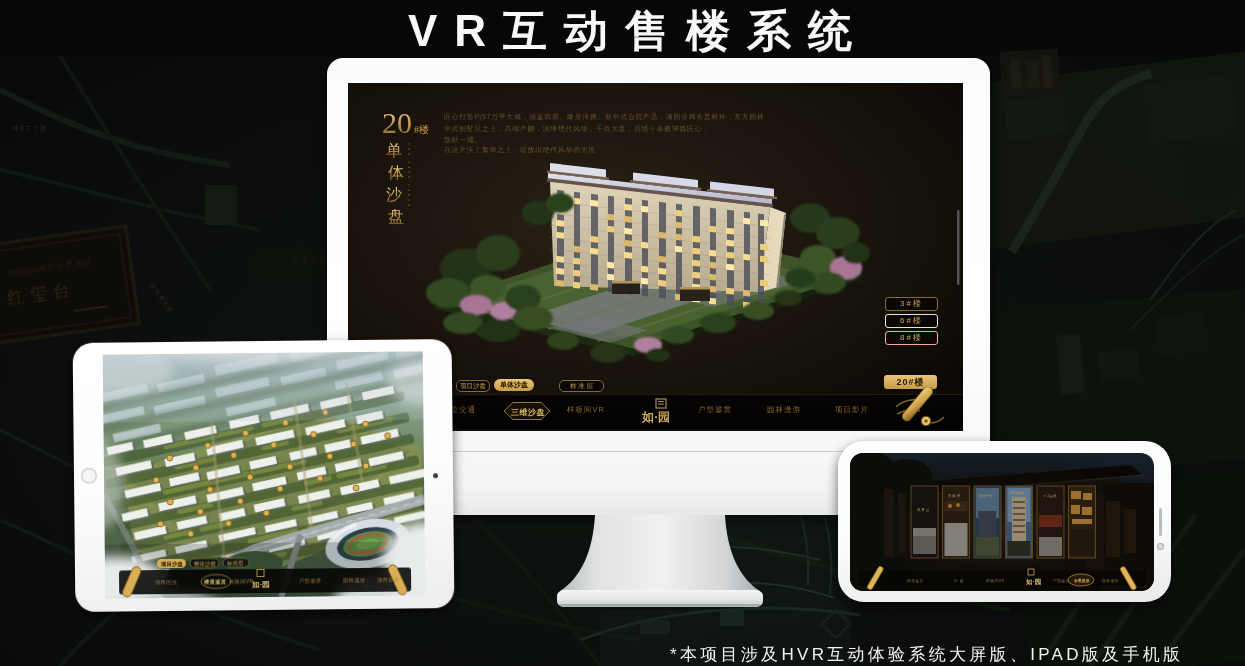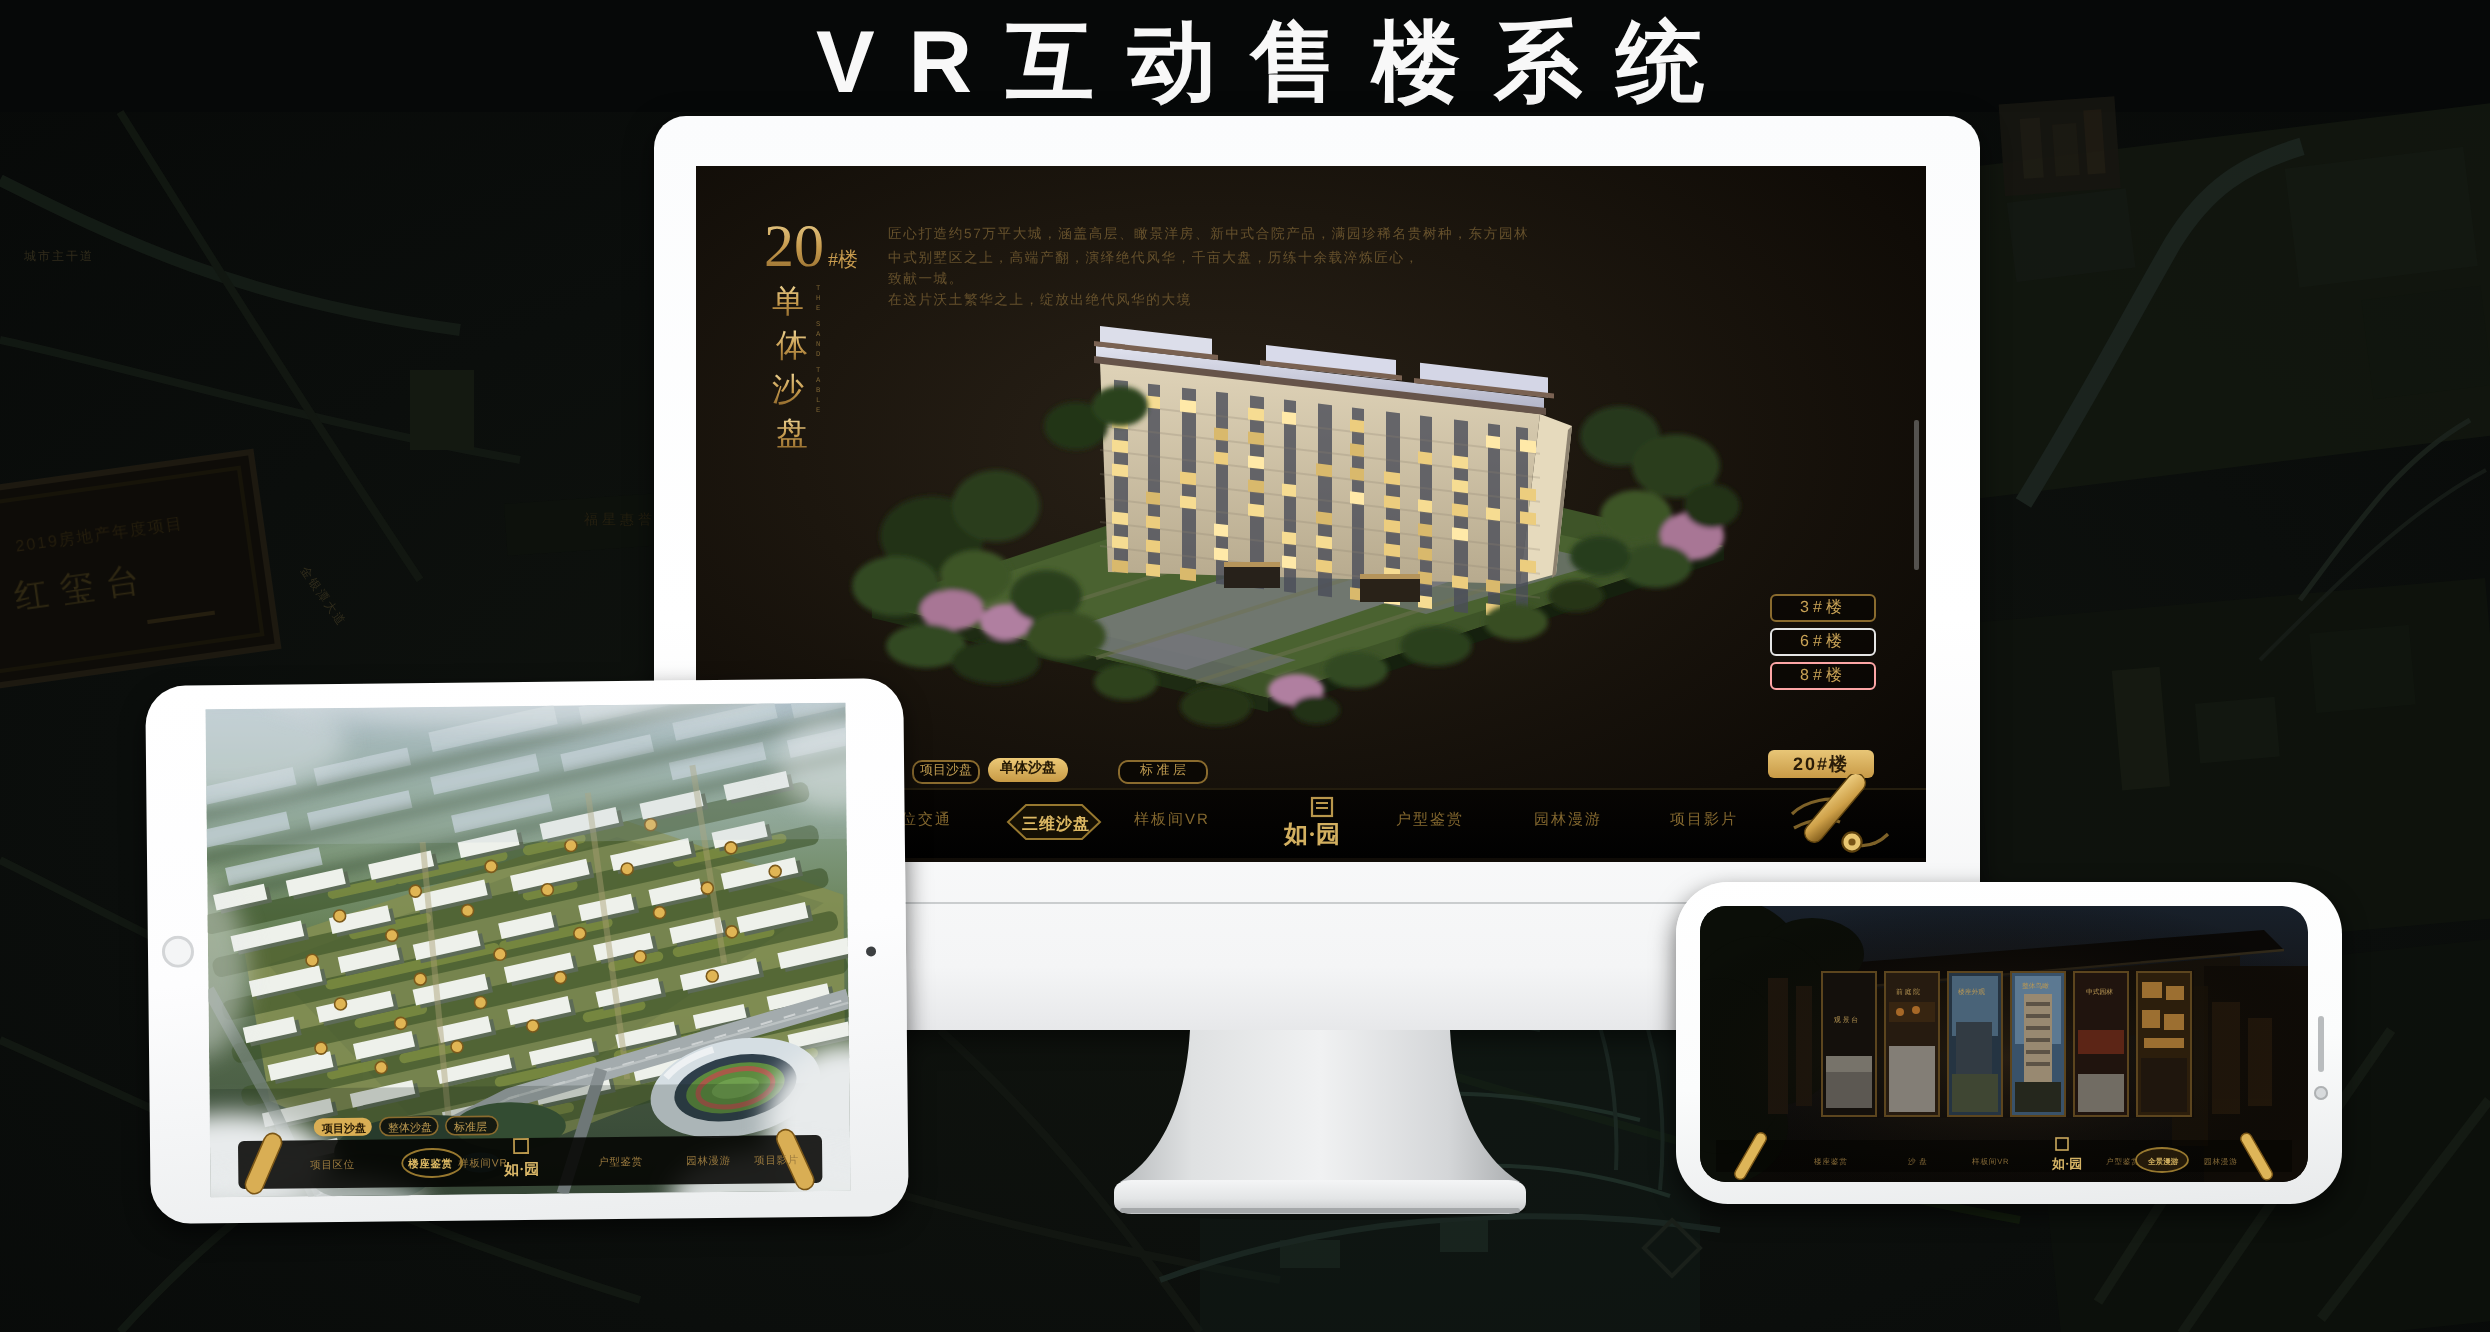--- a/index.html
+++ b/index.html
@@ -812,14 +812,16 @@
     <ellipse cx="231" cy="127" rx="13" ry="6" fill="#241a0a" stroke="#97782f" stroke-width="0.9"></ellipse>
     <text x="224" y="129" font-size="3.8" fill="#cfae5e" font-weight="bold">全景漫游</text>
     <g>
       <rect x="178" y="116" width="6" height="6" fill="none" stroke="#caa85c" stroke-width="0.8"></rect>
       <text x="176" y="131" font-family="Liberation Serif,serif" font-size="6.5" font-weight="bold" fill="#d4b264">如·园</text>
     </g>
   </g>
 </g>
 </svg>
 
+<div class="abs" style="left:670px;top:643px;width:575px;color:#f2f2f2;font-size:17px;
+  letter-spacing:3.3px;font-family:'Liberation Sans',sans-serif;">*本项目涉及HVR互动体验系统大屏版、IPAD版及手机版</div>
 
 </div>
 
 </body></html>

